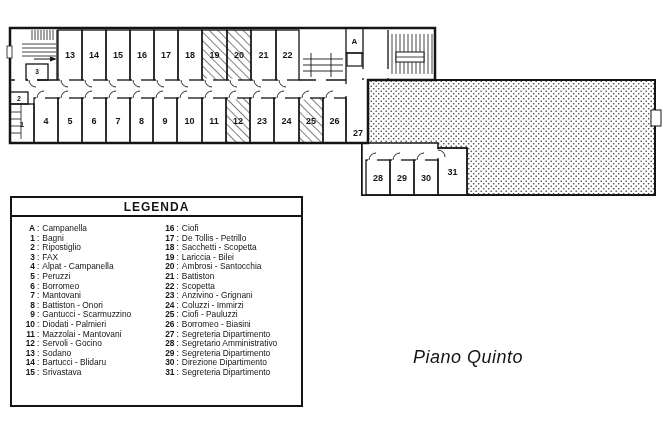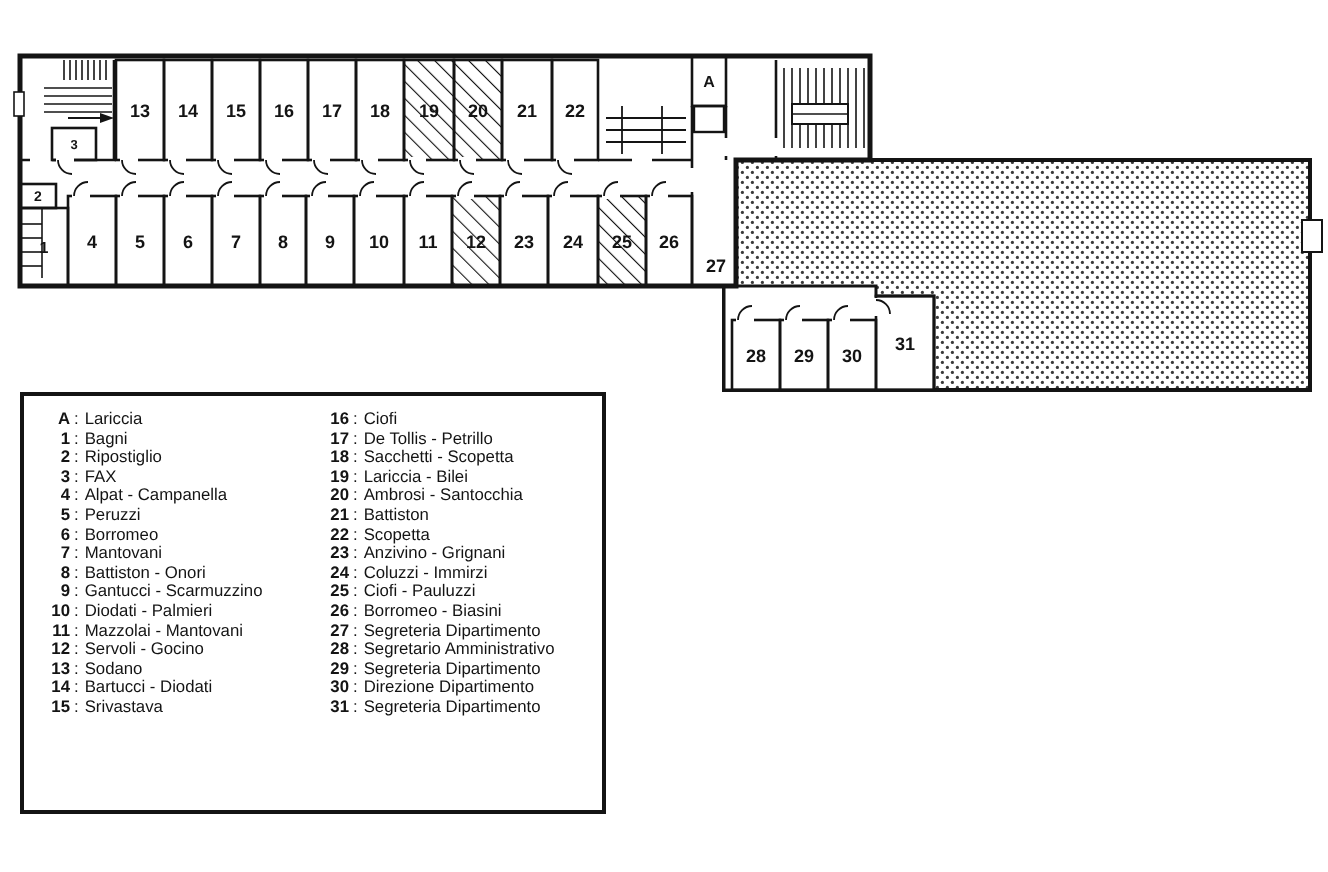--- a/index.html
+++ b/index.html
@@ -298,26 +298,27 @@
 
     <rect x="7" y="46" width="5" height="12" fill="#ffffff" stroke="#141414" stroke-width="0.8"></rect>
 
     <g>
       <line x1="34" y1="59" x2="50" y2="59" stroke="#141414" stroke-width="1"></line>
       <polygon points="50,56.5 57,59 50,61.5" fill="#141414"></polygon>
     </g>
   </svg>
 
   <div class="legend">
+    <div class="legend-title">LEGENDA</div>
     <div class="legend-body">
       <div class="legend-col" id="legend-col-left">
           <div class="legend-row">
             <span class="legend-key">A</span>
             <span class="legend-sep">:</span>
-            <span class="legend-name">Lariccia</span>
+            <span class="legend-name">Campanella</span>
           </div>
           <div class="legend-row">
             <span class="legend-key">1</span>
             <span class="legend-sep">:</span>
             <span class="legend-name">Bagni</span>
           </div>
           <div class="legend-row">
             <span class="legend-key">2</span>
             <span class="legend-sep">:</span>
             <span class="legend-name">Ripostiglio</span>
@@ -373,21 +374,21 @@
             <span class="legend-name">Servoli - Gocino</span>
           </div>
           <div class="legend-row">
             <span class="legend-key">13</span>
             <span class="legend-sep">:</span>
             <span class="legend-name">Sodano</span>
           </div>
           <div class="legend-row">
             <span class="legend-key">14</span>
             <span class="legend-sep">:</span>
-            <span class="legend-name">Bartucci - Diodati</span>
+            <span class="legend-name">Bartucci - Blidaru</span>
           </div>
           <div class="legend-row">
             <span class="legend-key">15</span>
             <span class="legend-sep">:</span>
             <span class="legend-name">Srivastava</span>
           </div>
         </div>
       <div class="legend-col" id="legend-col-right">
           <div class="legend-row">
             <span class="legend-key">16</span>
@@ -466,14 +467,15 @@
           </div>
           <div class="legend-row">
             <span class="legend-key">31</span>
             <span class="legend-sep">:</span>
             <span class="legend-name">Segreteria Dipartimento</span>
           </div>
         </div>
     </div>
   </div>
 
+  <div class="floor-title">Piano Quinto</div>
 
 </div>
 
 </body></html>

